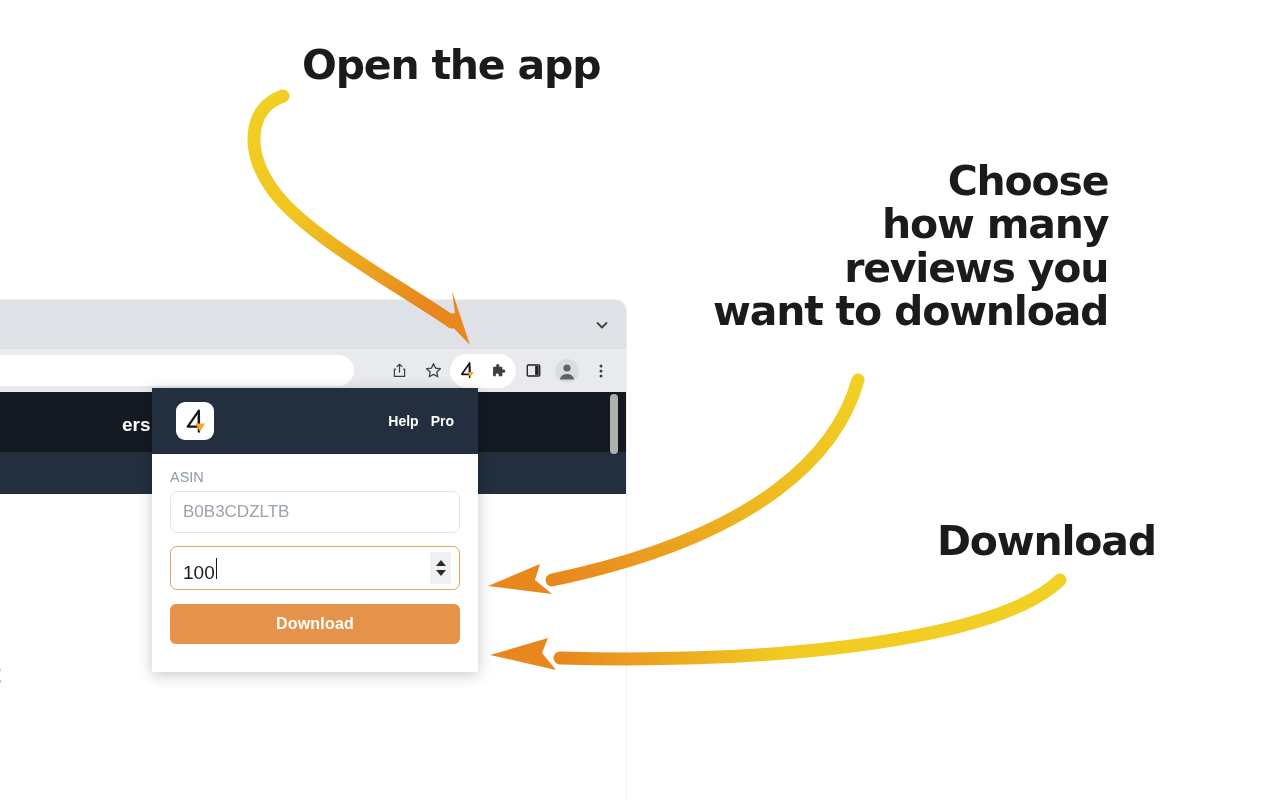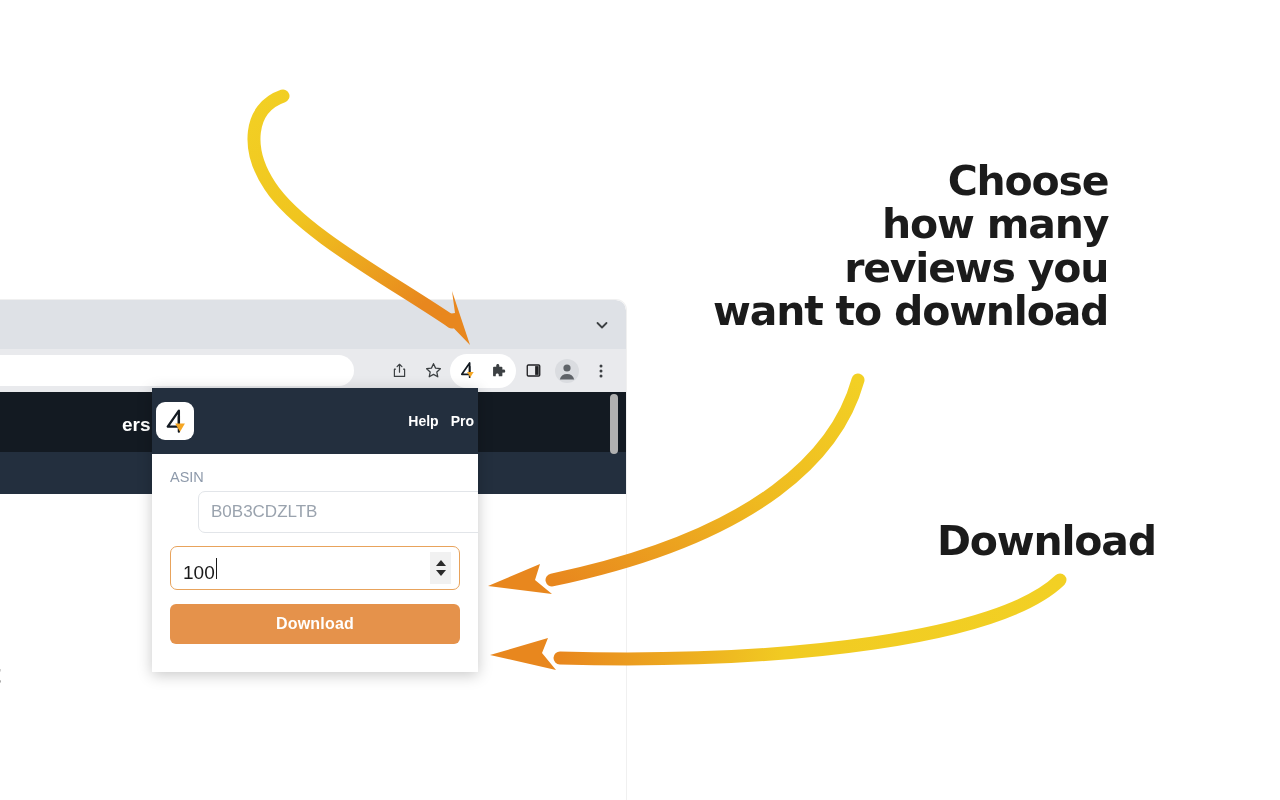--- a/index.html
+++ b/index.html
@@ -141,21 +141,21 @@
     position: absolute; left: 152px; top: 388px;
     width: 326px;
     background: #ffffff;
     box-shadow: 0 3px 14px rgba(0,0,0,.22);
     overflow: hidden;
   }
   #popup-header {
     height: 66px;
     background: #232f3e;
     display: flex; align-items: center;
-    padding: 0 4px;
+    padding: 0 24px;
   }
   #popup-logo {
     width: 38px; height: 38px;
     background: #ffffff; border-radius: 9px;
     display: flex; align-items: center; justify-content: center;
   }
   #popup-header-links {
     margin-left: auto;
     display: flex; gap: 12px;
     color: #ffffff; font-size: 14px; font-weight: bold;
@@ -168,21 +168,20 @@
   #asin-input {
     width: 100%; height: 42px;
     box-sizing: border-box;
     border: 1px solid #e2e5e9; border-radius: 7px;
     padding: 0 12px;
     font-size: 17px; color: #9aa3ae;
     background: #ffffff;
     font-family: "Liberation Sans", sans-serif;
     display: flex; align-items: center;
     margin-bottom: 13px;
-    margin-left: 28px;
   }
   #reviews-wrap {
     position: relative;
     width: 100%; height: 44px;
     box-sizing: border-box;
     border: 1.6px solid #e8a35c; border-radius: 7px;
     background: #ffffff;
     display: flex; align-items: center;
     margin-bottom: 14px;
   }
@@ -379,19 +378,20 @@
       <path d="M858,380 C838,452 762,536 552,580" fill="none" stroke="url(#g2)" stroke-width="13" stroke-linecap="round"></path>
       <path d="M488,586 L540,564 L535,580 L552,594 Z" fill="#E8871E"></path>
     </g>
 
     <g>
       <path d="M1060,580 C1000,638 790,664 560,658" fill="none" stroke="url(#g3)" stroke-width="13" stroke-linecap="round"></path>
       <path d="M490,655 L548,638 L542,653 L556,670 Z" fill="#E8871E"></path>
     </g>
   </svg>
 
+  <div class="headline" id="headline-open">Open the app</div>
   <div class="headline" id="headline-choose">Choose
 how many
 reviews you
 want to download</div>
   <div class="headline" id="headline-dl">Download</div>
 
 </div>
 
 </body></html>

